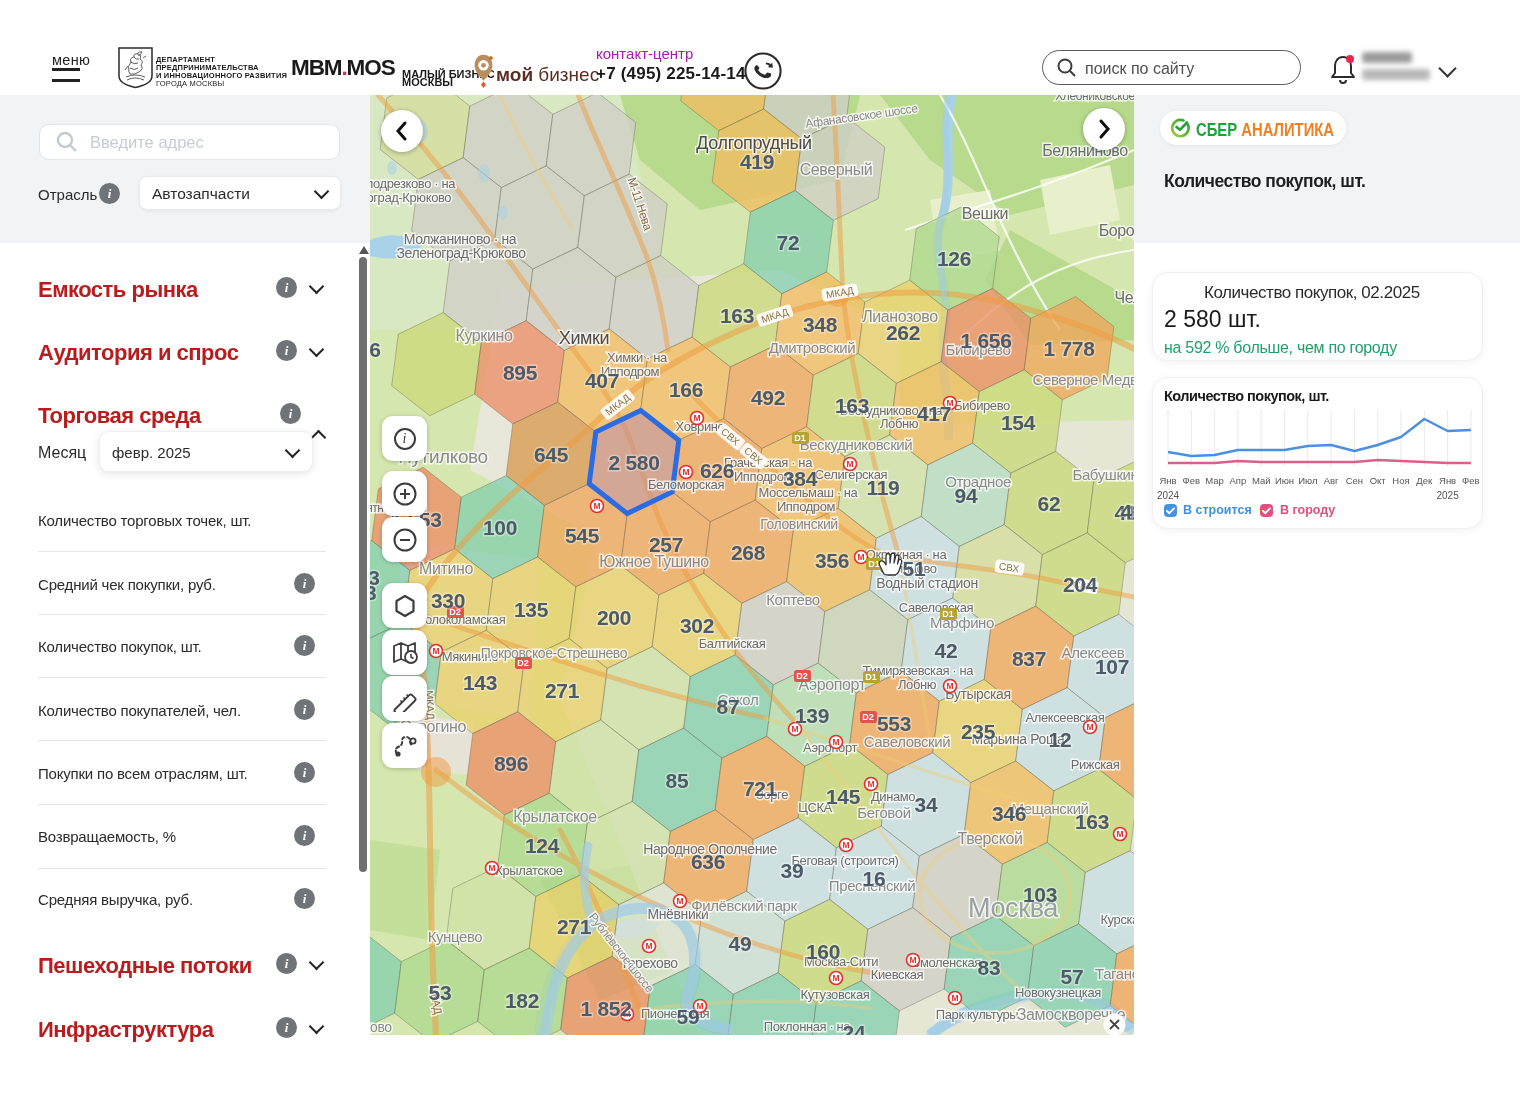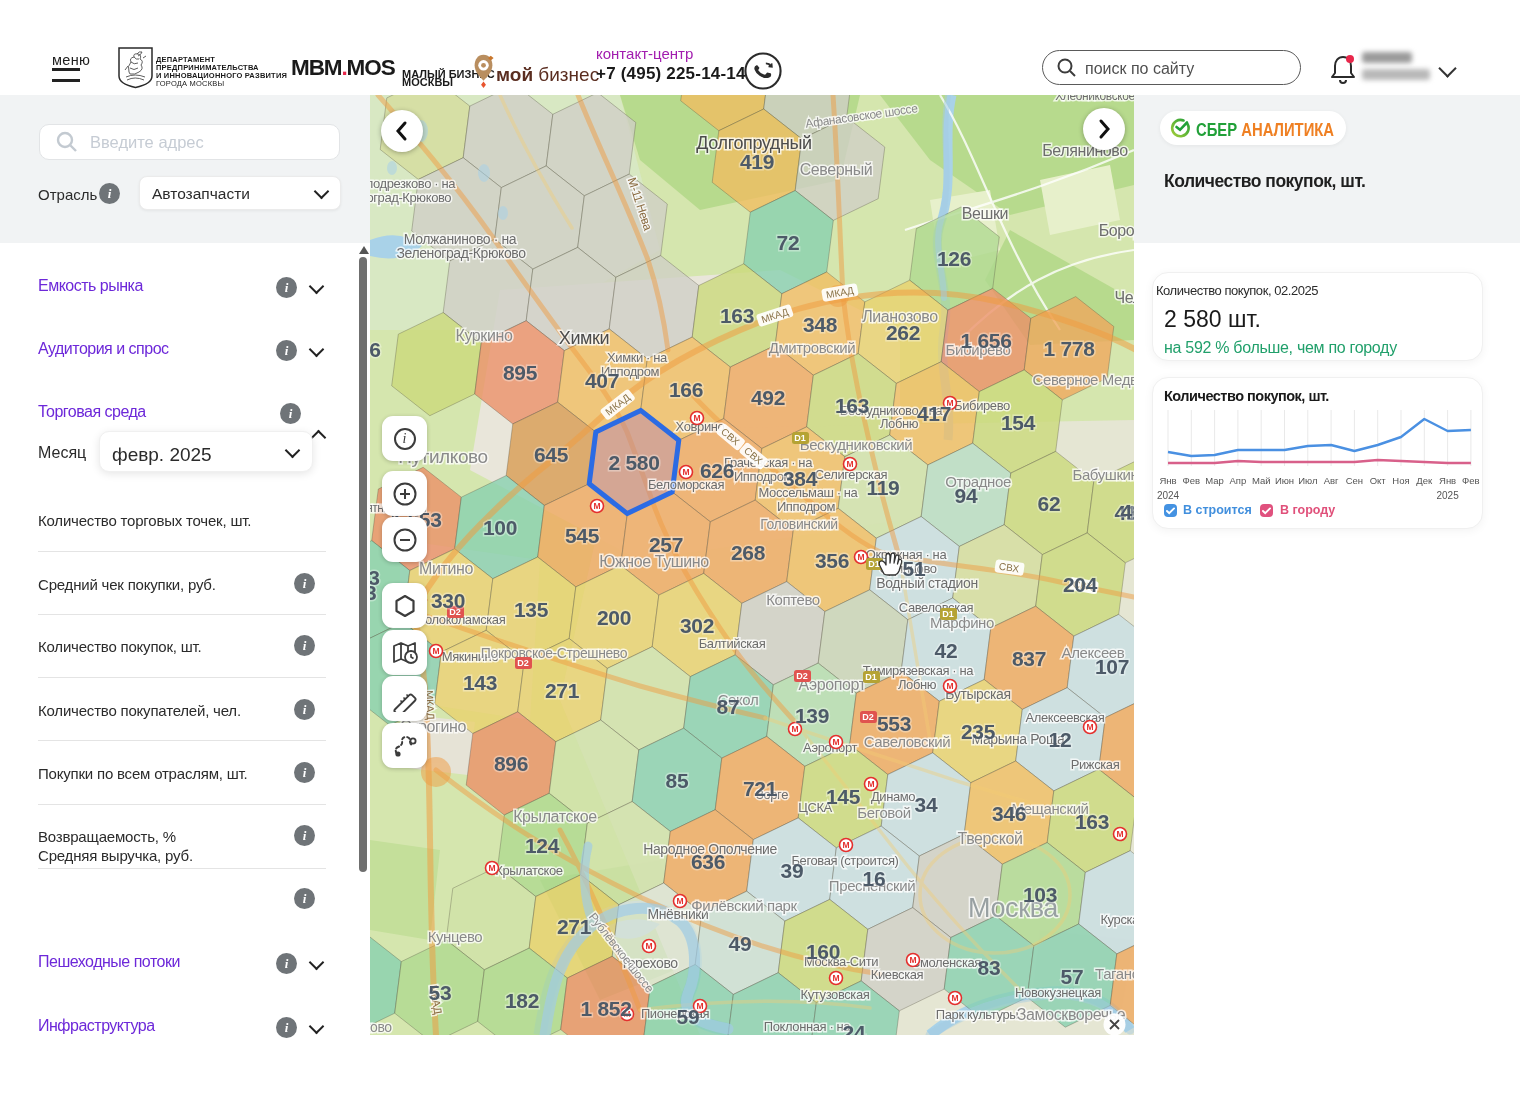--- a/index.html
+++ b/index.html
@@ -4,21 +4,21 @@
 html,body{width:1520px;height:1096px;background:#fff;font-family:"Liberation Sans",sans-serif;overflow:hidden}
 #page{position:relative;width:1520px;height:1096px;background:#fff}
 .abs{position:absolute}
 .grayband{background:#f1f3f4}
 .hx{font-family:"Liberation Sans",sans-serif;font-size:21px;font-weight:700;fill:#4d5a68;text-anchor:middle;letter-spacing:-0.3px;paint-order:stroke;stroke:#ffffff;stroke-width:3px;stroke-opacity:0.35}
 .ml{font-family:"Liberation Sans",sans-serif;text-anchor:middle;letter-spacing:-0.4px;paint-order:stroke;stroke:#ffffff;stroke-width:3px;stroke-opacity:0.75}
 .ctrl{position:absolute;width:45px;height:45px;background:#fff;border-radius:11px;box-shadow:0 1px 4px rgba(0,0,0,0.22);display:flex;align-items:center;justify-content:center}
 .ico-i{width:22px;height:22px;border:2px solid #3c3c3c;border-radius:50%;display:flex;align-items:center;justify-content:center;font-size:14px;font-weight:400;color:#3c3c3c;font-style:italic;font-family:"Liberation Serif",serif}
 .circ-btn{position:absolute;width:42px;height:42px;background:#fff;border-radius:50%;box-shadow:0 1px 5px rgba(0,0,0,0.3);display:flex;align-items:center;justify-content:center}
 .info-icon{display:inline-flex;width:21px;height:21px;border-radius:50%;background:#6f7478;color:#fff;align-items:center;justify-content:center;font-size:13px;font-weight:700;font-family:"Liberation Serif",serif;font-style:italic}
-.sec-h{font-size:16px;font-weight:400;color:#6d28d9;letter-spacing:-0.5px}
+.sec-h{font-size:22px;font-weight:700;color:#b91c1c;letter-spacing:-0.5px}
 .mrow{font-size:15px;color:#2b2b2b;letter-spacing:-0.2px}
 .chev{display:inline-block;width:11px;height:11px;border-right:2.1px solid #222;border-bottom:2.1px solid #222;transform:rotate(45deg)}
 .chev-up{transform:rotate(-135deg)}
 .sep{position:absolute;left:38px;width:288px;height:1px;background:#e4e4e4}
 .card{position:absolute;background:#fff;border:1px solid #f0f0f0;border-radius:16px;box-shadow:0 2px 10px rgba(0,0,0,0.05)}
 .cb{width:13px;height:13px;border-radius:4px}
 .cb svg{position:absolute;left:2px;top:3px}
 </style></head><body>
 <div id="page">
 <div class="abs" style="left:0;top:0;width:1520px;height:95px;background:#fff"></div>
@@ -616,34 +616,34 @@
     <div class="abs info-icon" style="left:276px;top:277px">i</div>
     <div class="abs chev" style="left:311px;top:281px"></div>
 <div class="abs sec-h" style="left:38px;top:340px">Аудитория и спрос</div>
     <div class="abs info-icon" style="left:276px;top:340px">i</div>
     <div class="abs chev" style="left:311px;top:344px"></div>
 <div class="abs sec-h" style="left:38px;top:403px">Торговая среда</div>
     <div class="abs info-icon" style="left:280px;top:403px">i</div>
 <div class="abs chev chev-up" style="left:313px;top:432px"></div>
 <div class="abs" style="left:38px;top:444px;font-size:16px;color:#2b2b2b">Месяц</div>
 <div class="abs" style="left:99px;top:431px;width:214px;height:41px;background:#fff;border:1px solid #f0f0f0;border-radius:10px;box-shadow:0 2px 8px rgba(0,0,0,0.10)"></div>
-<div class="abs" style="left:112px;top:444px;font-size:19px;color:#2b2b2b">февр. 2025</div>
+<div class="abs" style="left:112px;top:444px;font-size:15px;color:#2b2b2b">февр. 2025</div>
 <div class="abs chev" style="left:287px;top:445px"></div>
 <div class="abs mrow" style="left:38px;top:512px">Количество торговых точек, шт.</div>
 <div class="abs mrow" style="left:38px;top:576px">Средний чек покупки, руб.</div>
 <div class="abs info-icon" style="left:294px;top:573px">i</div>
 <div class="abs mrow" style="left:38px;top:638px">Количество покупок, шт.</div>
 <div class="abs info-icon" style="left:294px;top:635px">i</div>
 <div class="abs mrow" style="left:38px;top:702px">Количество покупателей, чел.</div>
 <div class="abs info-icon" style="left:294px;top:699px">i</div>
 <div class="abs mrow" style="left:38px;top:765px">Покупки по всем отраслям, шт.</div>
 <div class="abs info-icon" style="left:294px;top:762px">i</div>
 <div class="abs mrow" style="left:38px;top:828px">Возвращаемость, %</div>
 <div class="abs info-icon" style="left:294px;top:825px">i</div>
-<div class="abs mrow" style="left:38px;top:847px">Средняя выручка, руб.</div>
+<div class="abs mrow" style="left:38px;top:891px">Средняя выручка, руб.</div>
 <div class="abs info-icon" style="left:294px;top:888px">i</div>
 <div class="sep" style="top:551px"></div>
 <div class="sep" style="top:614px"></div>
 <div class="sep" style="top:677px"></div>
 <div class="sep" style="top:740px"></div>
 <div class="sep" style="top:804px"></div>
 <div class="sep" style="top:868px"></div>
 <div class="abs sec-h" style="left:38px;top:953px">Пешеходные потоки</div>
     <div class="abs info-icon" style="left:276px;top:953px">i</div>
     <div class="abs chev" style="left:311px;top:957px"></div>
@@ -660,21 +660,21 @@
 <defs>
         <linearGradient id="sbg" x1="0" y1="1" x2="1" y2="0">
           <stop offset="0" stop-color="#a3cd39"></stop>
           <stop offset="1" stop-color="#21a038"></stop>
         </linearGradient>
       </defs>
     </svg>
 <div class="abs" style="left:1196px;top:119px;font-size:19px;font-weight:700;color:#21a038;transform:scaleX(0.78);transform-origin:0 0">СБЕР <span style="color:#ef8023">АНАЛИТИКА</span></div>
 <div class="abs" style="left:1164px;top:171px;font-size:17.5px;font-weight:700;color:#1f1f1f;letter-spacing:-0.5px">Количество покупок, шт.</div>
 <div class="card" style="left:1152px;top:272px;width:331px;height:89px"></div>
-<div class="abs" style="left:1156px;top:283px;font-size:13px;color:#2b2b2b;letter-spacing:-0.45px">Количество покупок, 02.2025</div>
+<div class="abs" style="left:1204px;top:283px;font-size:17px;color:#2b2b2b;letter-spacing:-0.45px">Количество покупок, 02.2025</div>
 <div class="abs" style="left:1164px;top:306px;font-size:23px;font-weight:400;color:#1a1a1a">2 580 шт.</div>
 <div class="abs" style="left:1164px;top:339px;font-size:16px;color:#21a06b;letter-spacing:-0.3px">на 592 % больше, чем по городу</div>
 <div class="card" style="left:1152px;top:377px;width:331px;height:152px"></div>
 <div class="abs" style="left:1164px;top:388px;font-size:14.5px;font-weight:700;color:#1a1a1a;letter-spacing:-0.5px">Количество покупок, шт.</div>
 <svg class="abs" style="left:1134px;top:377px" width="386" height="152" viewBox="1134 377 386 152">
       <line x1="1168.0" y1="410" x2="1168.0" y2="466" stroke="#e9e9e9" stroke-width="1"></line>
       <line x1="1191.3" y1="410" x2="1191.3" y2="466" stroke="#e9e9e9" stroke-width="1"></line>
       <line x1="1214.6" y1="410" x2="1214.6" y2="466" stroke="#e9e9e9" stroke-width="1"></line>
       <line x1="1237.9" y1="410" x2="1237.9" y2="466" stroke="#e9e9e9" stroke-width="1"></line>
       <line x1="1261.2" y1="410" x2="1261.2" y2="466" stroke="#e9e9e9" stroke-width="1"></line>

